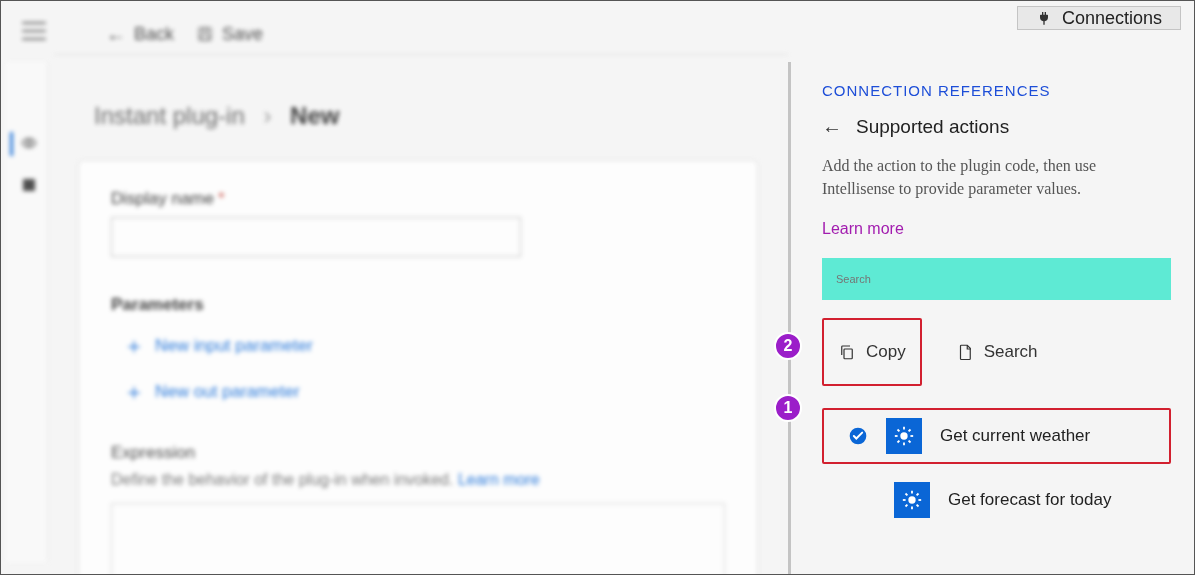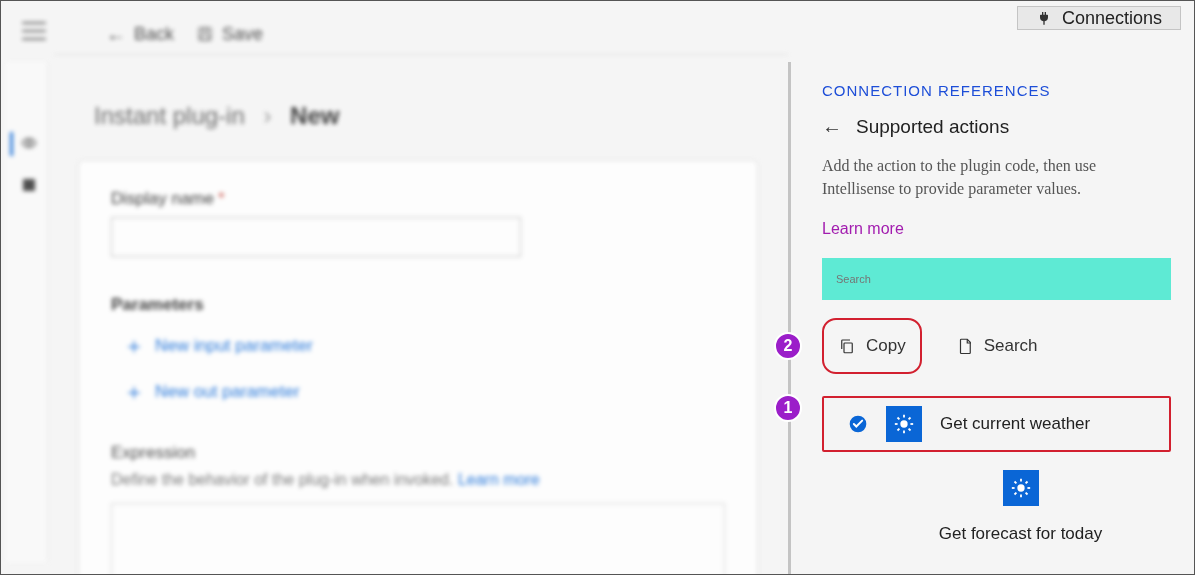--- a/index.html
+++ b/index.html
@@ -53,32 +53,32 @@
   .right { position:absolute; left:798px; top:54px; right:0; bottom:0; padding: 28px 24px 0 24px; }
   .rhead { font-size:15px; letter-spacing:1px; color:#1d4ed8; }
   .rtitle { display:flex; align-items:center; gap:14px; margin-top:16px; }
   .rtitle .barrow { font-size:20px; color:#333; cursor:pointer; }
   .rtitle .t { font-size:19px; font-weight:400; color:#222; }
   .rdesc { margin-top:16px; font-size:16px; color:#555; line-height:1.45;font-family:Liberation Serif, serif; }
   .rlearn { margin-top:20px; color:#a21caf; font-size:16px; cursor:pointer; width:fit-content; }
   .rsearch { margin-top:20px; width:100%; height:42px; background:#5eead4; border:none; padding:0 14px; font-size:11px; color:#666; }
 
   .rbtns { margin-top:18px; display:flex; gap:18px; align-items:center; }
-  .rbtn { display:flex; align-items:center; gap:10px; padding:16px 14px; font-size:17px; color:#333; cursor:pointer; border:2px solid transparent; border-radius:14px; }
+  .rbtn { display:flex; align-items:center; gap:10px; padding:22px 14px; font-size:17px; color:#333; cursor:pointer; border:2px solid transparent; border-radius:2px; }
   .rbtn.copy { border:2px solid #d2202f; }
   .rbtn svg { width:18px; height:20px; }
 
   .actlist { margin-top:22px; display:flex; flex-direction:column; gap:10px; }
   .actitem { display:flex; align-items:center; gap:18px; padding:8px 24px; cursor:pointer; font-size:17px; color:#222; }
   .actitem.selected { border:2px solid #d2202f; border-radius:2px; background:#f4f4f4; }
   .actitem .radio { width:20px; height:20px; display:flex; align-items:center; justify-content:center; }
   .actitem .radio svg { width:20px; height:20px; }
   .wicon { width:36px; height:36px; background:#0a66d6; display:flex; align-items:center; justify-content:center; }
   .wicon svg { width:22px; height:22px; }
-  .actitem.indent { margin-left:48px;flex-direction:column; }
+  .actitem.indent { margin-left:48px; }
 
   
   .badge { position:absolute; width:28px; height:28px; border-radius:50%; background:#9b1ec9; border:2px solid #fff; color:#fff; font-size:16px; font-weight:600; display:flex; align-items:center; justify-content:center; z-index:5; }
   .badge.b1 { left:774px; top:394px; }
   .badge.b2 { left:774px; top:332px; }
 
   .border-frame { position:absolute; inset:0; border:1px solid #555; pointer-events:none; }
 </style>
 </head>
 <body>

